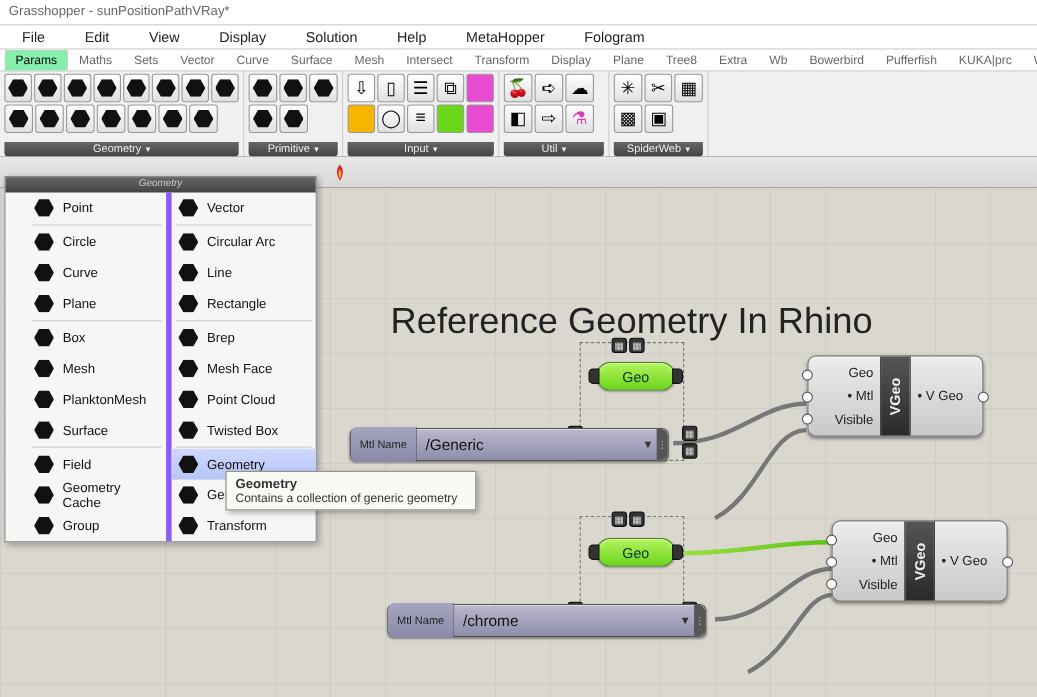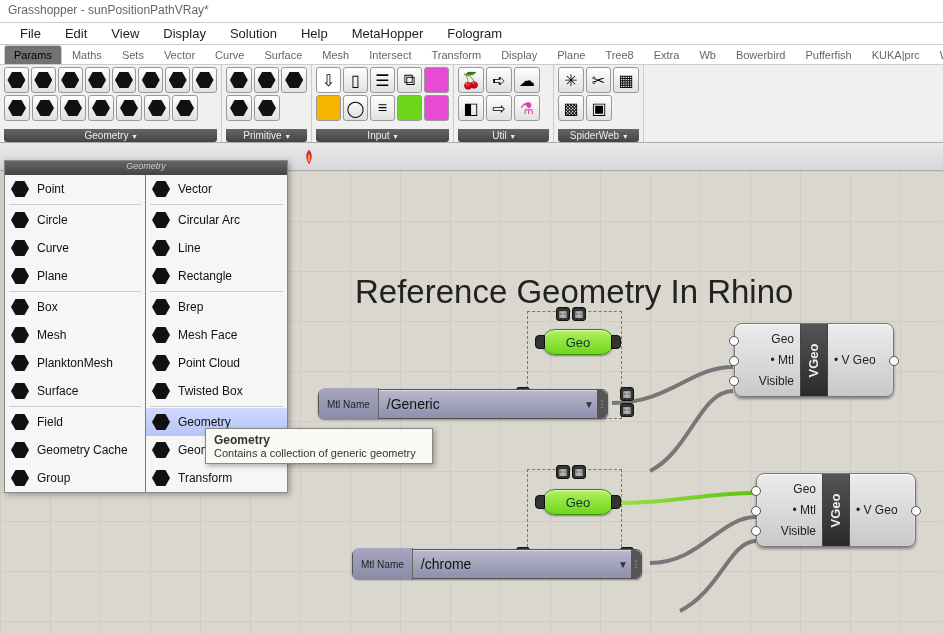--- a/index.html
+++ b/index.html
@@ -1,23 +1,23 @@
 <!DOCTYPE html>
 <html><head>
 <meta charset="utf-8">
 <style>
   * { box-sizing: border-box; margin: 0; padding: 0; font-family: "Segoe UI", Arial, sans-serif; }
   body { background: #fff; width: 943px; height: 634px; overflow: hidden; position: relative; }
 
   .title-bar { height: 22px; font-size: 12px; color: #666; padding: 3px 8px; }
-  .menu-bar { height: 22px; border-top:1px solid #ccc; padding: 0 8px; display:flex; gap: 0; align-items: flex-end; }
+  .menu-bar { height: 22px; border-top:1px solid #ccc; padding: 0 8px; display:flex; gap: 12px; align-items: flex-end; }
   .menu-bar span { padding: 3px 12px; font-size: 13px; color:#222; cursor: default; }
   .tab-bar { height: 20px; background:#fff; border-top:1px solid #ccc; display:flex; gap:0; padding:0 4px;}
   .tab-bar span { font-size:11px; color:#666; padding: 3px 9px; border:1px solid transparent; border-bottom:none; cursor:default;}
-  .tab-bar span.active { color:#000; border-color:#ccc; background:#737373; border-radius:3px 3px 0 0;}
+  .tab-bar span.active { color:#000; border-color:#ccc; background:#86efac; border-radius:3px 3px 0 0;}
   
   .ribbon { height: 79px; background:#f0f0f0; border-top:1px solid #ccc; border-bottom:1px solid #aaa; display:flex; }
   .ribbon-group { border-right:1px solid #ccc; padding: 2px 4px 0 4px; display:flex; flex-direction:column;}
   .ribbon-icons { display:flex; flex-direction: column; gap:2px; }
   .ribbon-row { display:flex; gap:2px; }
   .ricon { width:26px; height:26px; border:1px solid #999; border-radius:3px; background:linear-gradient(#fff,#e0e0e0); display:flex; align-items:center; justify-content:center;}
   .hex { width:18px; height:18px; background:#111; clip-path: polygon(25% 6%, 75% 6%, 100% 50%, 75% 94%, 25% 94%, 0 50%);}
   .ribbon-label { font-size:10px; color:#eee; background:linear-gradient(#666,#444); text-align:center; padding:1px 2px; border-radius:0 0 3px 3px; margin-top:auto;}
   .ribbon-label::after{content:"▾"; font-size:8px; margin-left:4px;}
   .sq{ border-radius:3px; }
@@ -245,21 +245,21 @@
   <span style="width:288px;"></span>
   <svg class="flame" viewBox="0 0 20 20">
       <path d="M10 2 C6 6 6 12 10 18 C14 12 14 6 10 2" fill="#d4213a"></path>
       <path d="M10 6 C8 9 8 13 10 16 C12 13 12 9 10 6" fill="#f7a91b"></path>
     </svg>
 </div>
 
 <div class="dropdown">
   <div class="dd-header">Geometry</div>
   <div class="dd-body">
-    <div class="dd-col" style="border-right:1px solid #8b5cf6;">
+    <div class="dd-col" style="border-right:5px solid #8b5cf6;margin-left:20px;">
       <div class="dd-row">
           <div class="dd-icon">
             <div class="hex" style="width:18px;height:18px;"></div>
           </div>
           <span>Point</span>
         </div>
       <div class="dd-sep"></div>
       <div class="dd-row">
           <div class="dd-icon">
             <div class="hex"></div>

